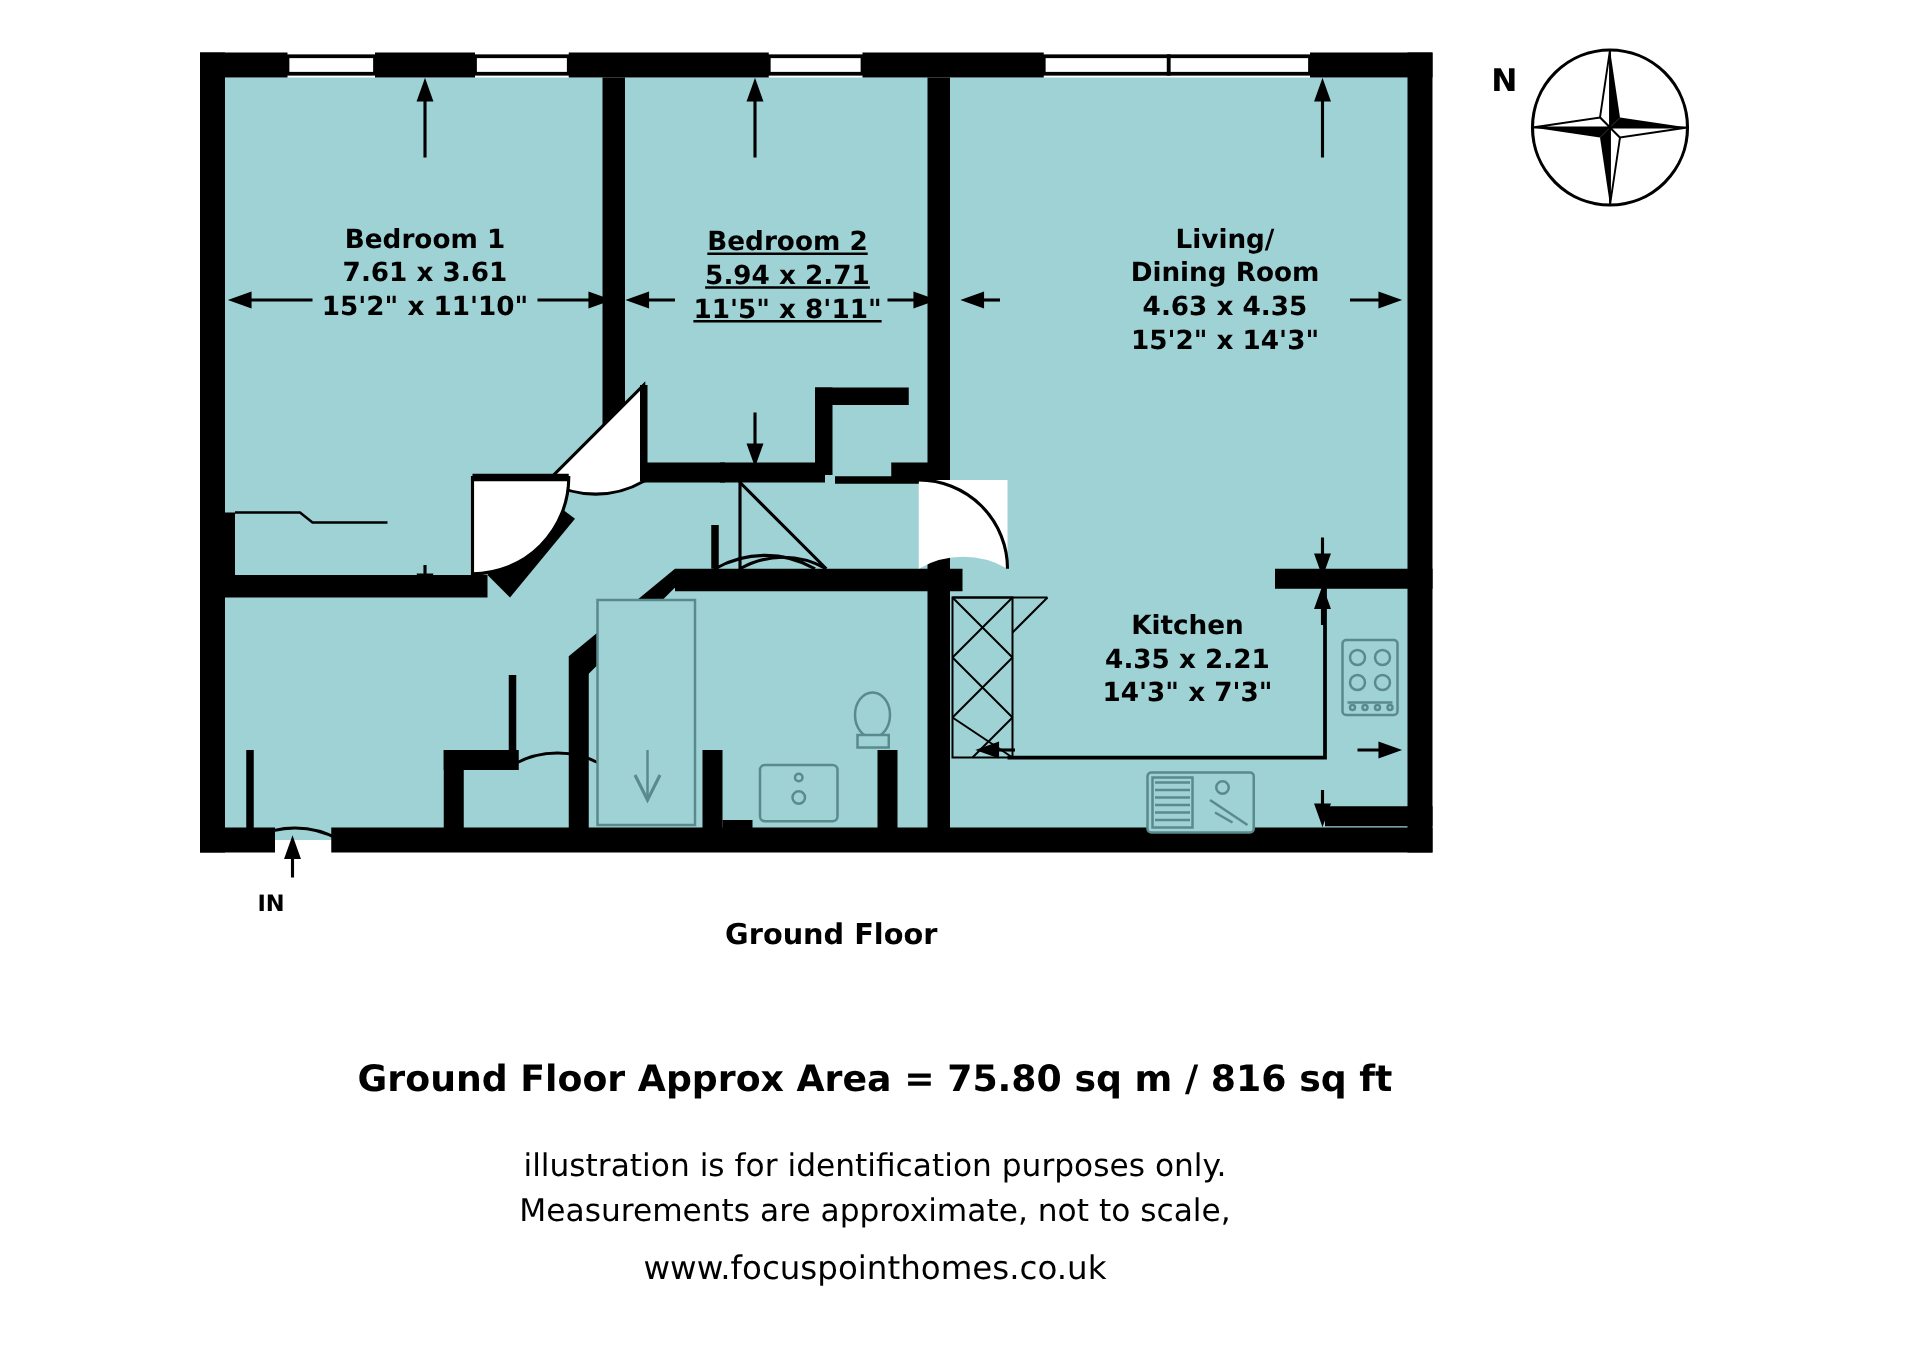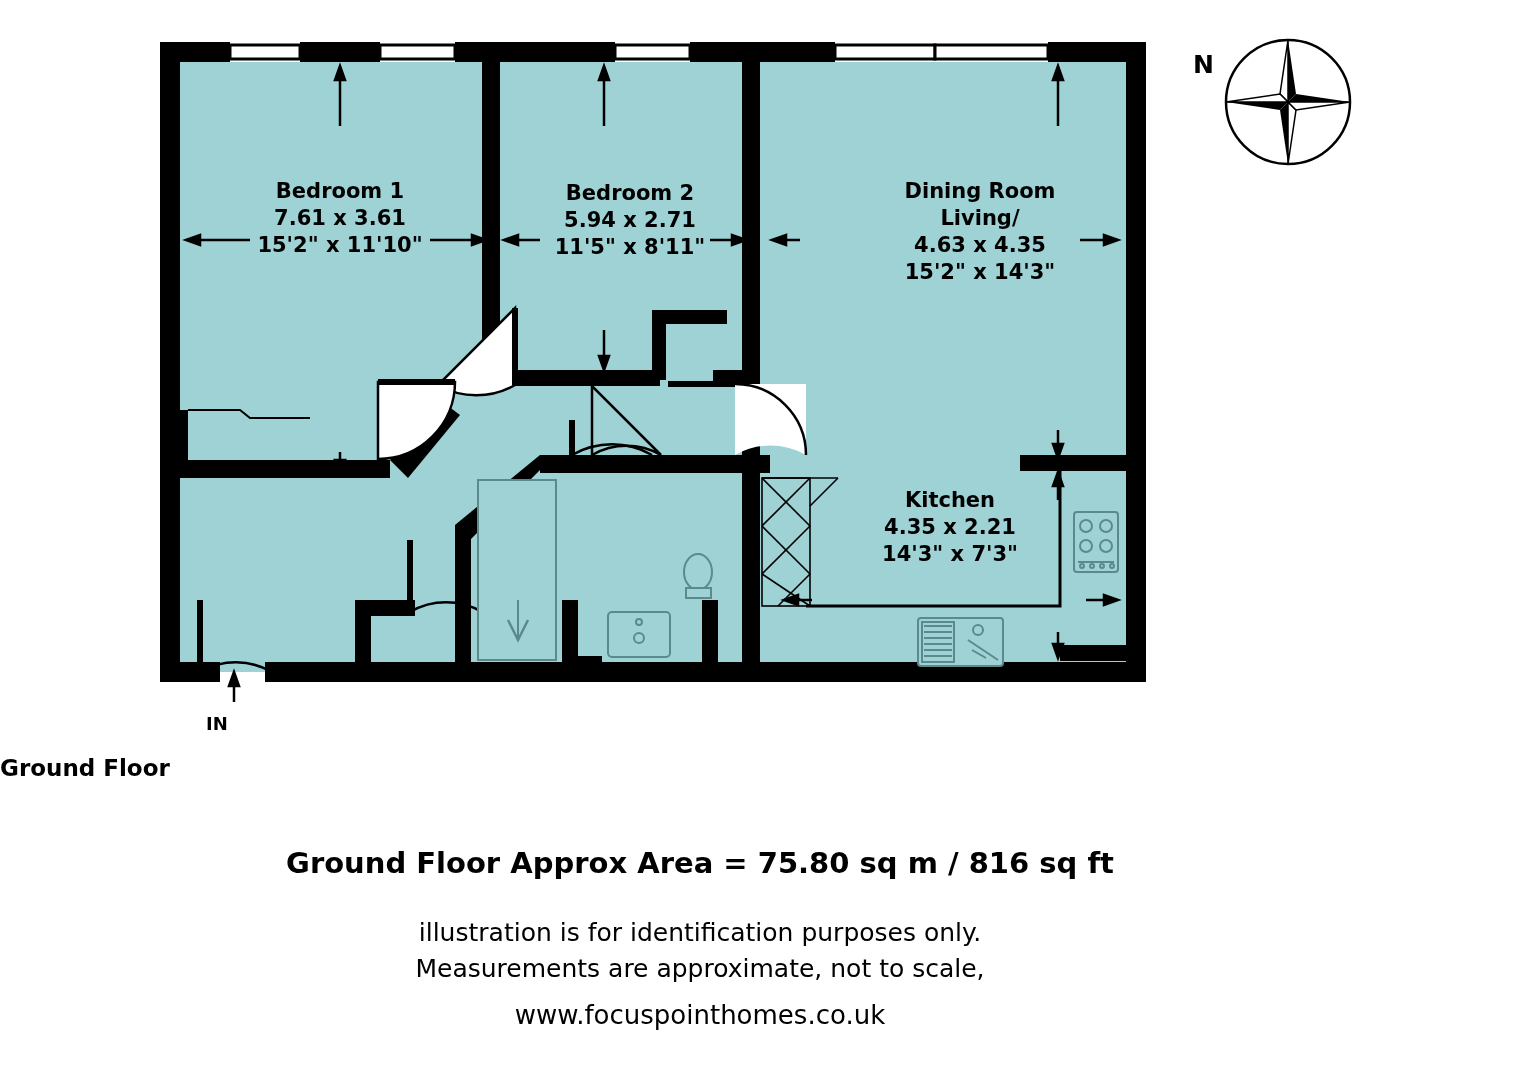--- a/index.html
+++ b/index.html
@@ -27,40 +27,40 @@
     color: #000000;
     line-height: 1.28;
     white-space: nowrap;
     font-size: 21px;
   }
   .room-label .nm { display: block; }
   .room-label .dm { display: block; }
   .room-label .df { display: block; }
 
   #label-bedroom1 { left: 190px; top: 178px; width: 300px; }
-  #label-bedroom2 { left: 480px; top: 180px; width: 300px; }
+  #label-bedroom2 { left: 480px; top: 180px; width: 300px; text-decoration: underline; }
   #label-living   { left: 830px; top: 178px; width: 300px; }
   #label-kitchen  { left: 810px; top: 487px; width: 280px; }
 
   #in-label {
     position: absolute;
     left: 206px; top: 713px;
     font-size: 18px;
     font-weight: bold;
     color: #000;
     text-align: right;
   }
   #floor-title {
     position: absolute;
     left: 0; top: 735px;
     width: 1330px;
+    text-align: center;
     font-size: 23px;
     font-weight: bold;
     color: #000;
-    margin-top: 20px;
   }
   #area-line {
     position: absolute;
     left: 0; top: 846px;
     width: 1400px;
     text-align: center;
     font-size: 29px;
     font-weight: bold;
     color: #000;
   }
@@ -316,22 +316,22 @@
   <span class="df">15'2" x 11'10"</span>
 </div>
 
 <div class="room-label" id="label-bedroom2">
   <span class="nm">Bedroom 2</span>
   <span class="dm">5.94 x 2.71</span>
   <span class="df">11'5" x 8'11"</span>
 </div>
 
 <div class="room-label" id="label-living">
+  <span class="nm">Living/</span>
   <span class="nm">Dining Room</span>
-  <span class="nm">Living/</span>
   <span class="dm">4.63 x 4.35</span>
   <span class="df">15'2" x 14'3"</span>
 </div>
 
 <div class="room-label" id="label-kitchen">
   <span class="nm">Kitchen</span>
   <span class="dm">4.35 x 2.21</span>
   <span class="df">14'3" x 7'3"</span>
 </div>
 

